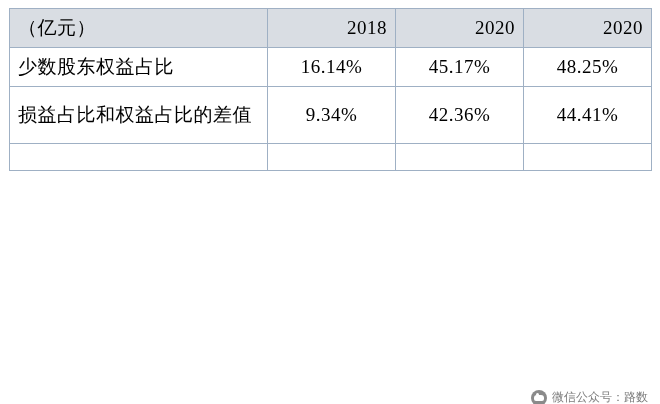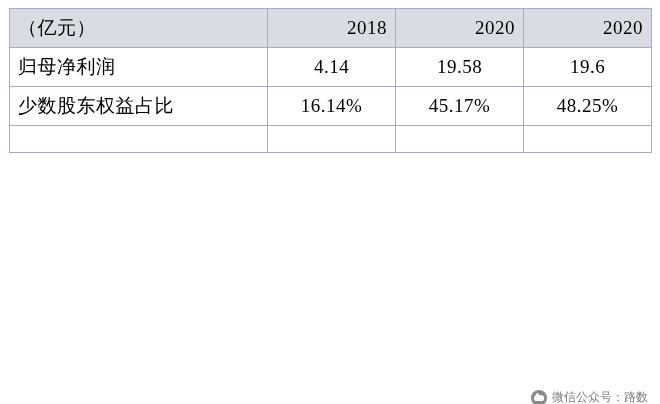--- a/index.html
+++ b/index.html
@@ -122,38 +122,38 @@
         <col class="c3">
     </colgroup>
     <tbody>
       <tr class="hdr">
         <td class="label">（亿元）</td>
         <td class="num">2018</td>
         <td class="num">2020</td>
         <td class="num">2020</td>
       </tr>
 
-      <tr>
-        <td class="label">归母净利润</td>
-        <td class="num">4.14</td>
-        <td class="num">19.58</td>
-        <td class="num">19.6</td>
-      </tr>
 
 
 
 
       <tr>
         <td class="label">少数股东权益占比</td>
         <td class="num">16.14%</td>
         <td class="num">45.17%</td>
         <td class="num">48.25%</td>
       </tr>
 
 
+      <tr class="tall">
+        <td class="label wrap">损益占比和权益占比的差值</td>
+        <td class="num">9.34%</td>
+        <td class="num">42.36%</td>
+        <td class="num">44.41%</td>
+      </tr>
 
       <tr class="blank">
         <td class="label"></td>
         <td class="num"></td>
         <td class="num"></td>
         <td class="num"></td>
       </tr>
     </tbody>
   </table>
 

